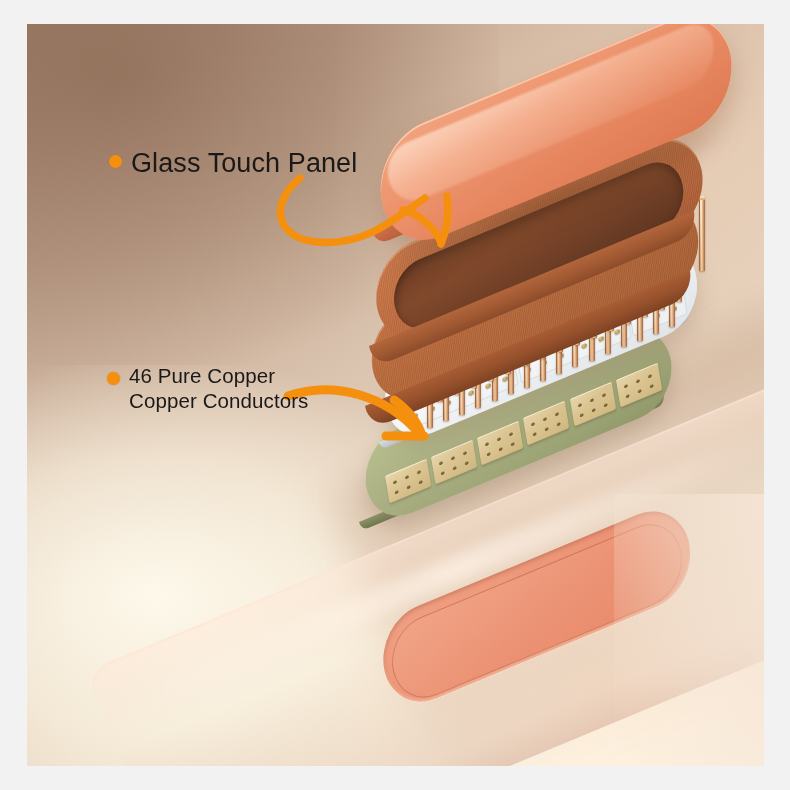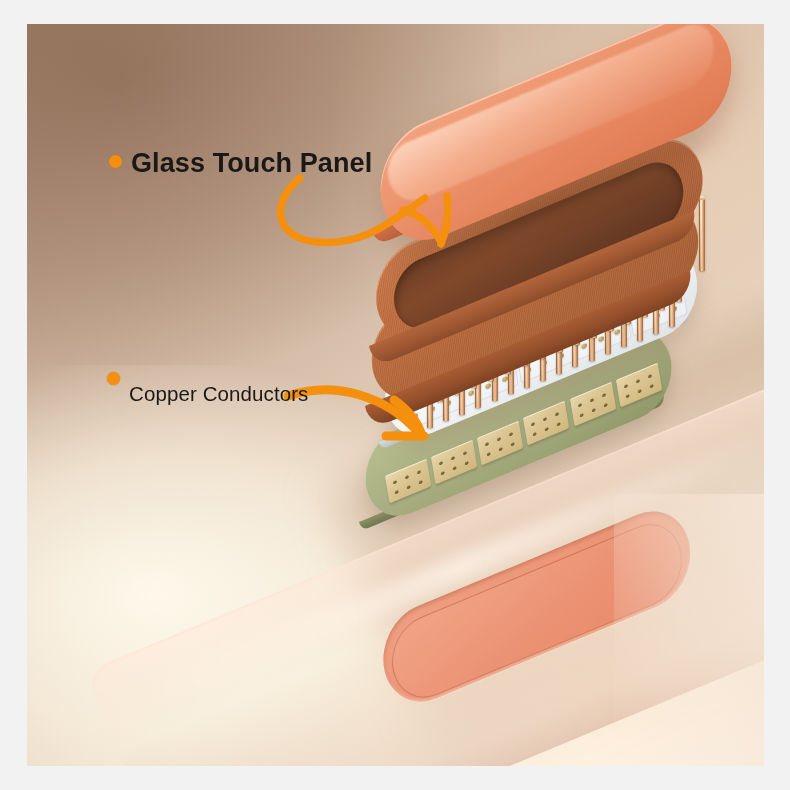--- a/index.html
+++ b/index.html
@@ -159,21 +159,21 @@
     transform:rotate(-22.6deg) skewX(-13deg);transform-origin:0 0;border-radius:50px;
     background:radial-gradient(ellipse at 50% 40%,rgba(96,52,28,.45),rgba(96,52,28,0) 72%);
     filter:blur(8px);}
 
   
   .callout{position:absolute;display:flex;align-items:flex-start;gap:9px;}
   .dot{width:13px;height:13px;border-radius:50%;flex:0 0 auto;margin-top:9px;
        background:#f5900f;box-shadow:0 0 0 .5px rgba(190,110,10,.35);}
   .ctext{color:#1b1917;letter-spacing:.1px;}
   #callout-glass{left:82px;top:122px;}
-  #callout-glass .ctext{font-size:27px;line-height:34px;font-weight:700;}
+  #callout-glass .ctext{font-size:27px;line-height:34px;font-weight:400;}
   #callout-copper{left:80px;top:339px;}
   #callout-copper .ctext{font-size:20.5px;line-height:25px;font-weight:400;}
 
   .arrow{position:absolute;pointer-events:none;}
 </style>
 </head>
 <body>
 
 <div id="stage">
   <div id="photo">
@@ -427,19 +427,19 @@
     </svg>
 
     <div class="callout" id="callout-glass">
       <span class="dot"></span>
       <span class="ctext">Glass Touch Panel</span>
     </div>
 
     <div class="callout" id="callout-copper">
       <span class="dot"></span>
       <span>
-        <br>
+        <span class="ctext">46 Pure Copper</span><br>
         <span class="ctext">Copper Conductors</span>
       </span>
     </div>
 
   </div>
 </div>
 
 </body></html>

